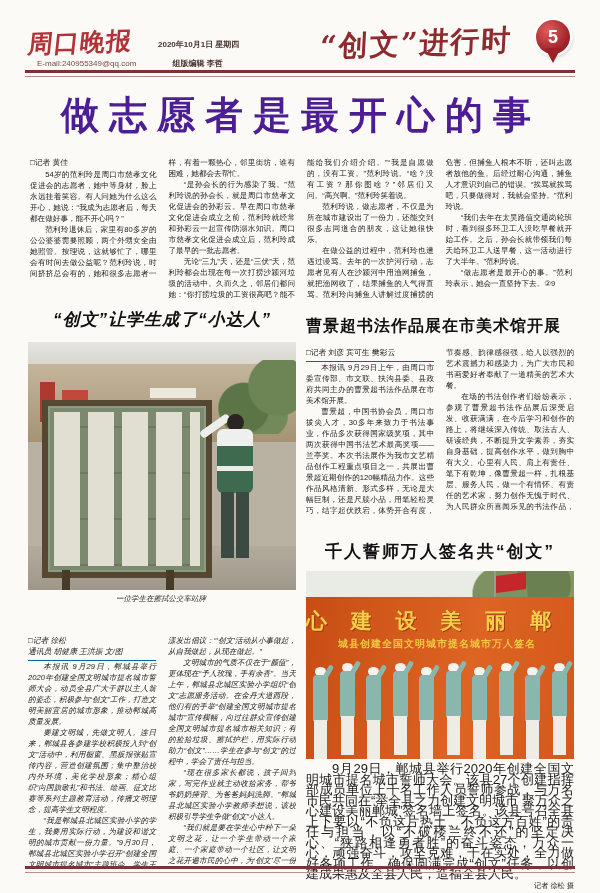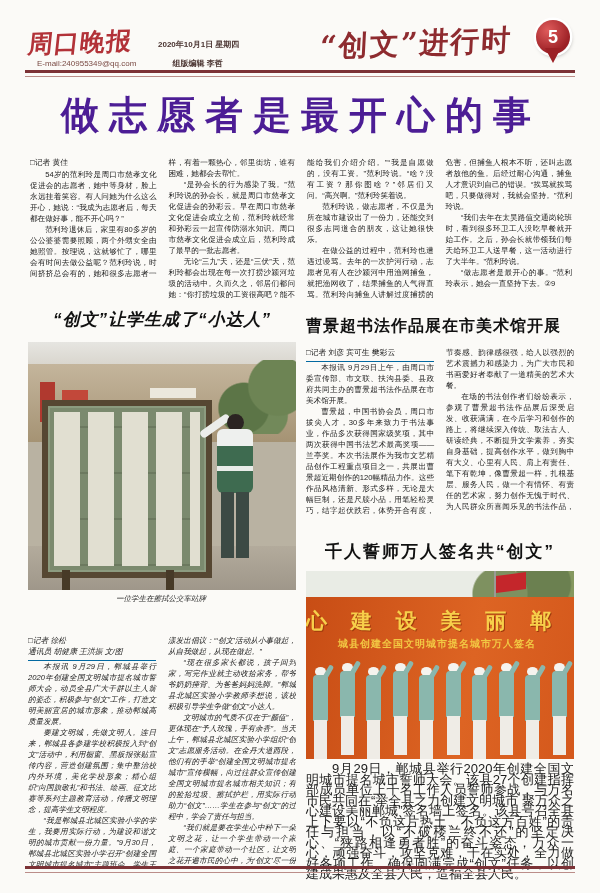--- a/index.html
+++ b/index.html
@@ -174,22 +174,22 @@
         <div class="p1-legs2"></div>
       </div>
     </div>
     <div class="photo1-caption">一位学生在擦拭公交车站牌</div>
     <div class="art-left-body body-cols">
       <p class="byline"><span>□记者 徐松</span><br>
         <span>通讯员 胡健康 王洪振 文/图</span></p>
       <p>本报讯 9月29日，郸城县举行2020年创建全国文明城市提名城市誓师大会，动员全县广大干群以主人翁的姿态，积极参与“创文”工作，打造文明美丽宜居的城市形象，推动郸城高质量发展。</p>
       <p>要建文明城，先做文明人。连日来，郸城县各参建学校积极投入到“创文”活动中，利用橱窗、黑板报张贴宣传内容，营造创建氛围；集中整治校内外环境，美化学校形象；精心组织“向国旗敬礼”和书法、绘画、征文比赛等系列主题教育活动，传播文明理念，提高学生文明程度。</p>
       <p>“我是郸城县北城区实验小学的学生，我要用实际行动，为建设和谐文明的城市贡献一份力量。”9月30日，郸城县北城区实验小学召开“创建全国文明城市提名城市”主题班会，学生王漾发出倡议：“‘创文’活动从小事做起，从自我做起，从现在做起。”</p>
+      <p>文明城市的气质不仅在于“颜值”，更体现在“予人玫瑰，手有余香”。当天上午，郸城县北城区实验小学组织“创文”志愿服务活动。在金丹大道西段，他们有的手举“创建全国文明城市提名城市”宣传横幅，向过往群众宣传创建全国文明城市提名城市相关知识；有的捡拾垃圾、擦拭护栏，用实际行动助力“创文”……学生在参与“创文”的过程中，学会了责任与担当。</p>
       <p>“现在很多家长都说，孩子回到家，写完作业就主动收拾家务，帮爷爷奶奶捶背、为爸爸妈妈洗脚。”郸城县北城区实验小学教师李想说，该校积极引导学生争做“创文”小达人。</p>
-      <p>文明城市的气质不仅在于“颜值”，更体现在“予人玫瑰，手有余香”。当天上午，郸城县北城区实验小学组织“创文”志愿服务活动。在金丹大道西段，他们有的手举“创建全国文明城市提名城市”宣传横幅，向过往群众宣传创建全国文明城市提名城市相关知识；有的捡拾垃圾、擦拭护栏，用实际行动助力“创文”……学生在参与“创文”的过程中，学会了责任与担当。</p>
       <p>“我们就是要在学生心中种下一朵文明之花，让一个学生带动一个家庭、一个家庭带动一个社区，让文明之花开遍市民的心中，为‘创文’尽一份力量。”郸城县城关中心校校长朱全好表示。②2</p>
     </div>
   </div>
 
   <div class="art-cal">
     <div class="art-cal-title">曹景超书法作品展在市美术馆开展</div>
     <div class="art-cal-body body-cols">
       <p class="byline">□记者 刘彦 宾可生 樊彩云</p>
       <p>本报讯 9月29日上午，由周口市委宣传部、市文联、扶沟县委、县政府共同主办的曹景超书法作品展在市美术馆开展。</p>
       <p>曹景超，中国书协会员，周口市拔尖人才，30多年来致力于书法事业，作品多次获得国家级奖项，其中两次获得中国书法艺术最高奖项——兰亭奖。本次书法展作为我市文艺精品创作工程重点项目之一，共展出曹景超近期创作的120幅精品力作。这些作品风格清新、形式多样，无论是大幅巨制，还是尺牍小品，用笔轻松灵巧，结字起伏跌宕，体势开合有度，节奏感、韵律感很强，给人以强烈的艺术震撼力和感染力，为广大市民和书画爱好者奉献了一道精美的艺术大餐。</p>
@@ -254,16 +254,17 @@
             <div class="fpants"></div>
           </div>
         <div class="fig">
             <div class="farm"></div>
             <div class="fbody"></div>
             <div class="fpants"></div>
           </div>
       </div>
     </div>
     <div class="oath-caption">9月29日，郸城县举行2020年创建全国文明城市提名城市誓师大会。该县27个创建指挥部成员单位上千名工作人员誓师参战，与万名市民共同在“举全县之力创建文明城市 聚万众之心建设美丽郸城”签名墙上签名。该县号召全县上下要以“不负这片热土、不负这方百姓”的责任与担当，以“不破楼兰终不还”的坚定决心、“狭路相逢勇者胜”的奋斗姿态，万众一心，顽强奋斗，攻坚克难，干在实处，全力做好各项工作，确保圆满完成“创文”任务，以创建成果惠及全县人民，造福全县人民。</div>
+    <div class="oath-credit">记者 徐松 摄</div>
   </div>
 
   <div class="foot-rule"></div>
 </div>
 
 </body></html>

